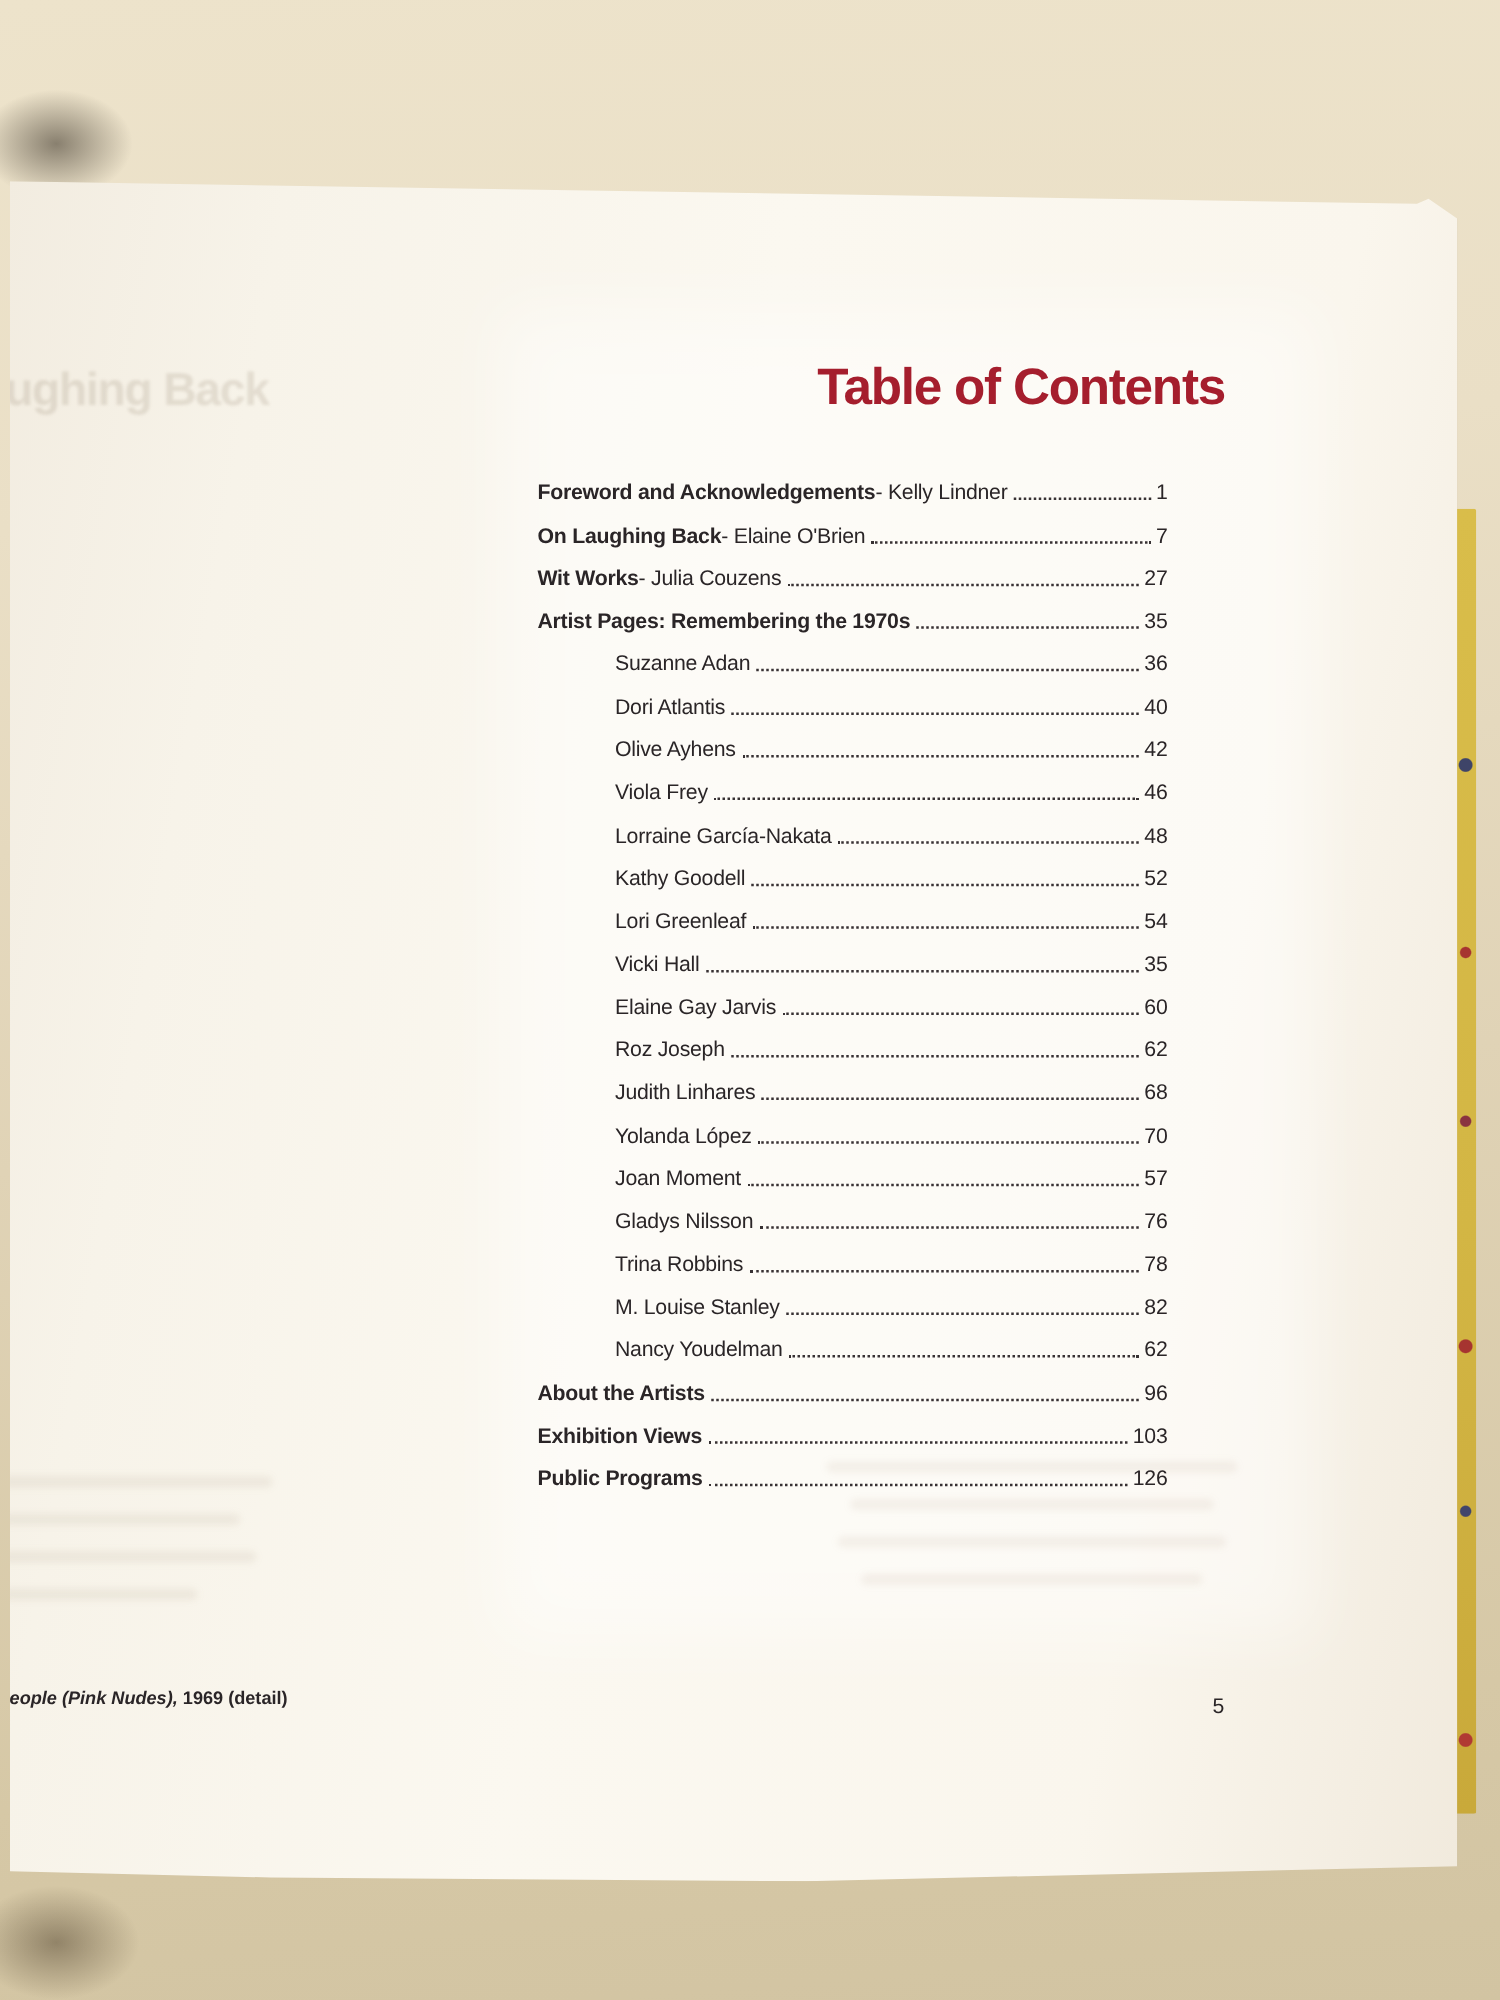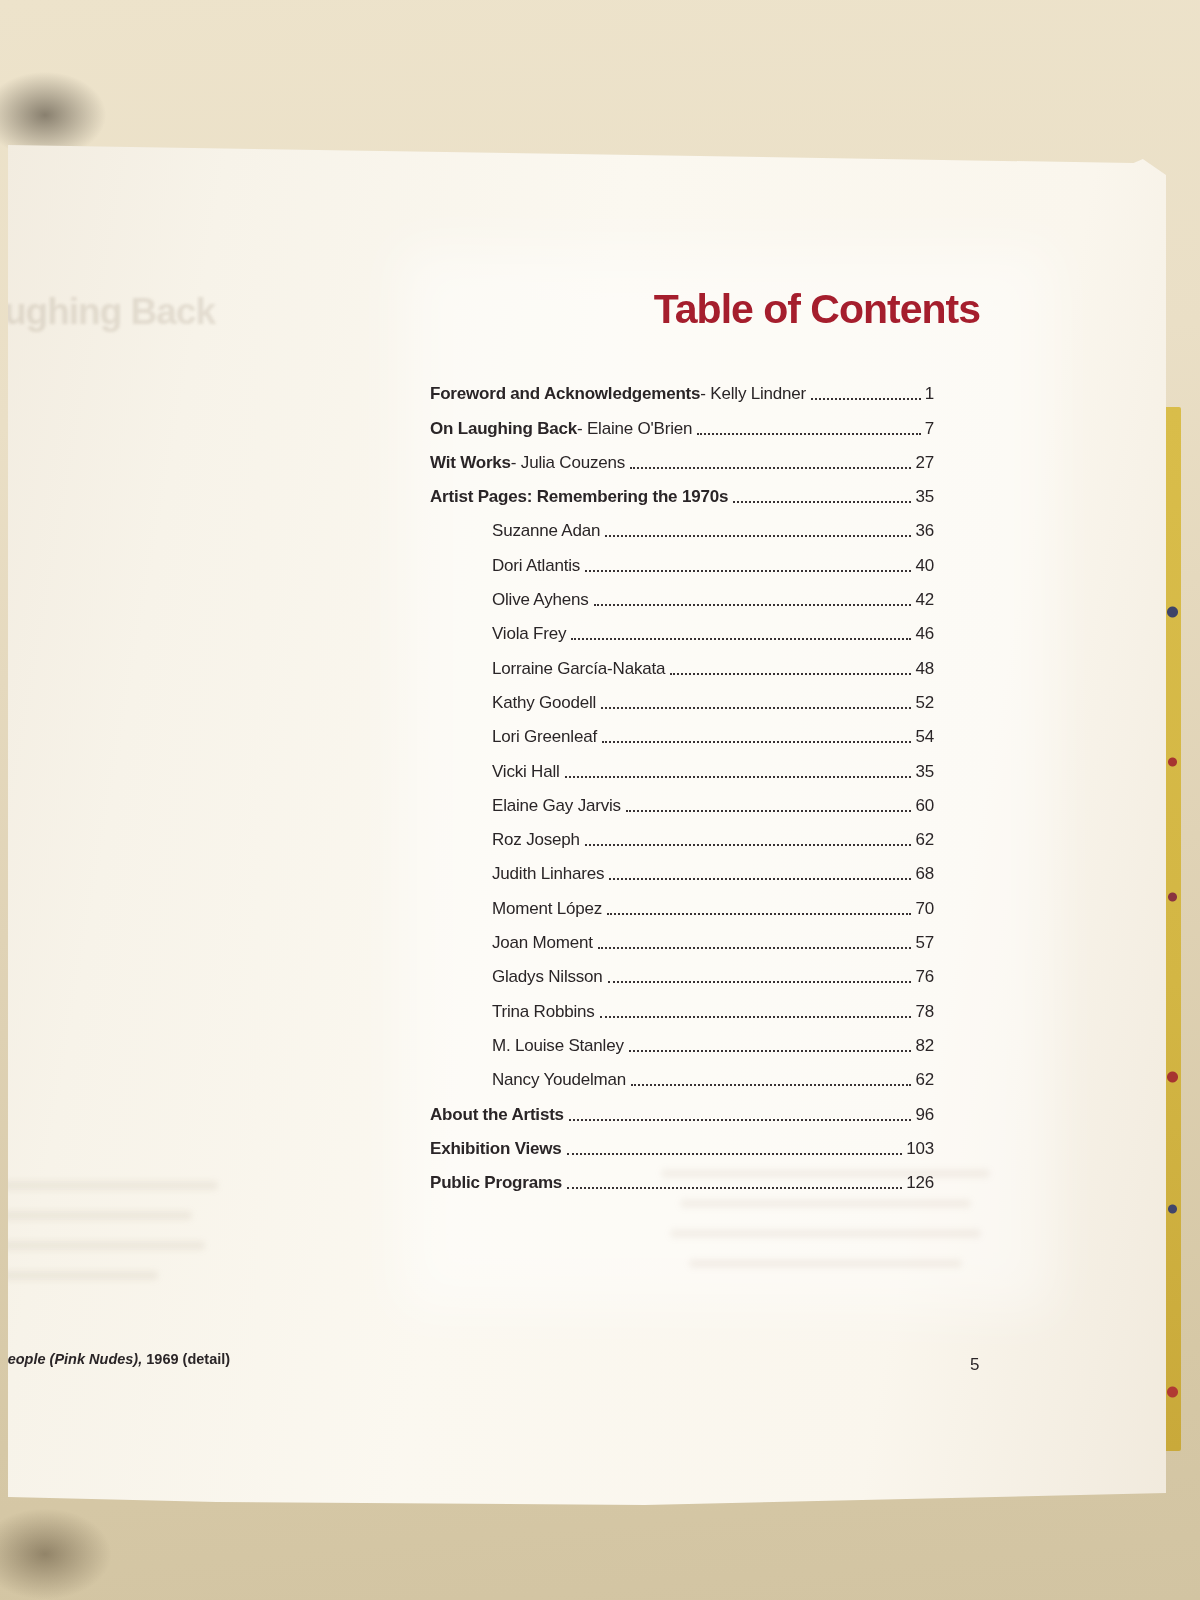--- a/index.html
+++ b/index.html
@@ -224,21 +224,21 @@
 
 
   <div class="toc-row indent">
     <span class="toc-label">Judith Linhares</span>
 
     <span class="toc-leader"></span>
     <span class="toc-page">68</span>
   </div>
 
   <div class="toc-row indent">
-    <span class="toc-label">Moment López</span>
+    <span class="toc-label">Yolanda López</span>
 
     <span class="toc-leader"></span>
     <span class="toc-page">70</span>
   </div>
 
   <div class="toc-row indent">
     <span class="toc-label">Joan Moment</span>
 
     <span class="toc-leader"></span>
     <span class="toc-page">57</span>

